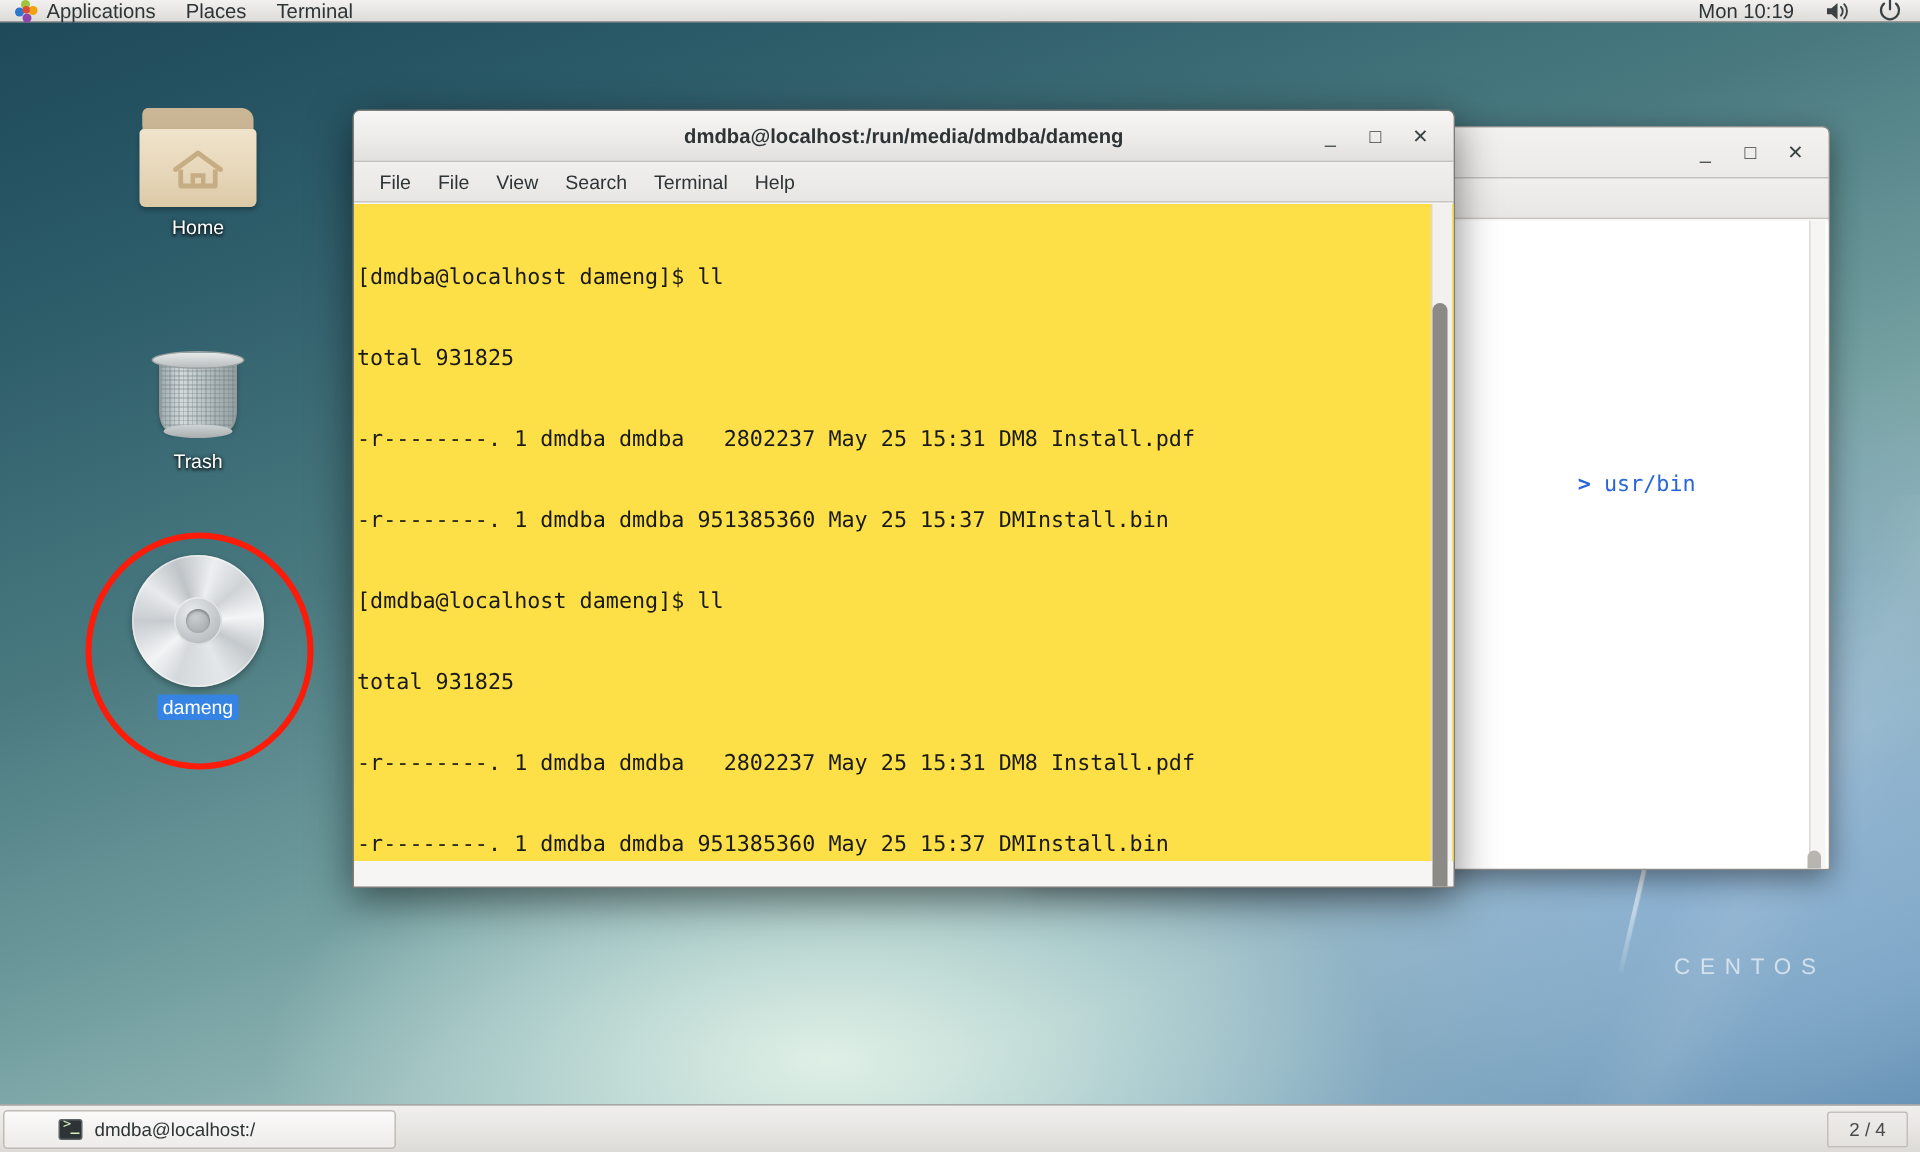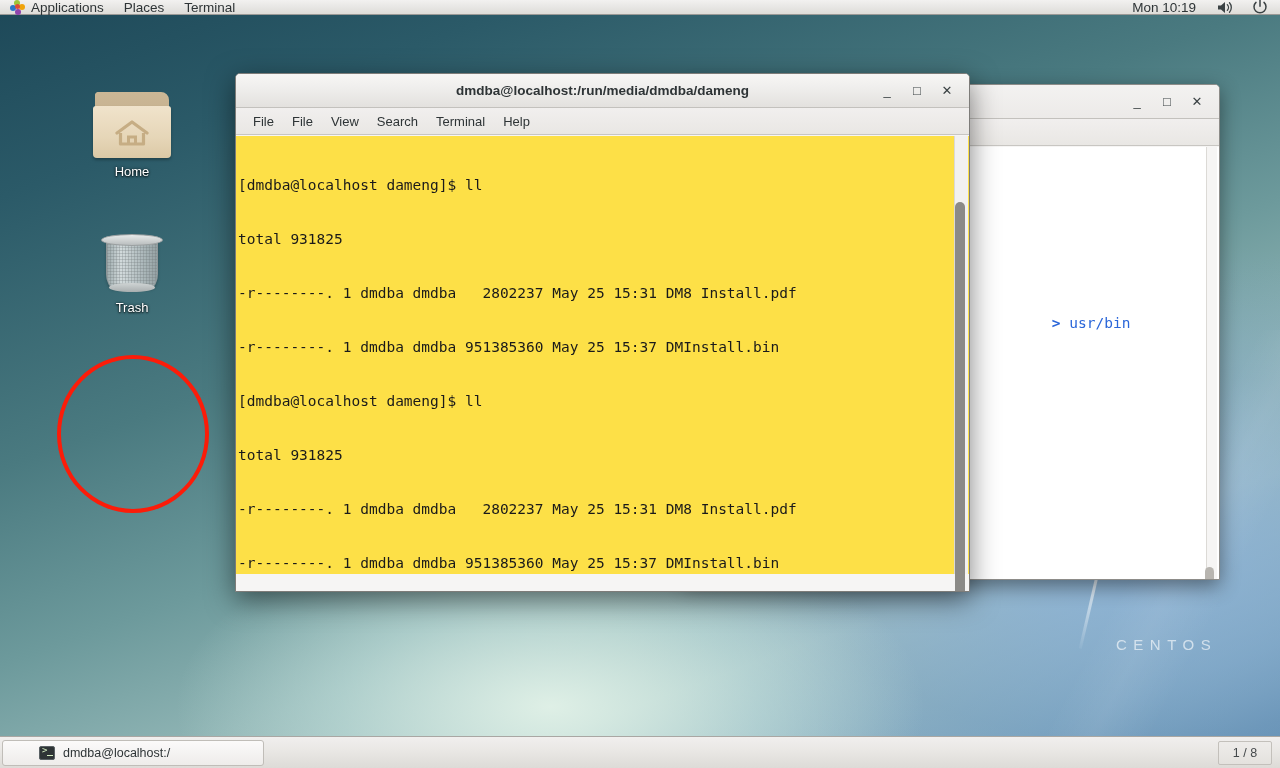--- a/index.html
+++ b/index.html
@@ -400,21 +400,21 @@
   }
 </style>
 </head>
 <body>
 
 <div id="desktop">
   <div id="streak2"></div>
   <div id="streak1"></div>
   <div id="centos-watermark">CENTOS</div>
 
-  <div class="desk-icon" style="left:84px; top:72px;margin-top:20px;">
+  <div class="desk-icon" style="left:84px; top:72px;">
     <div class="folder">
       <div class="folder-tab"></div>
       <div class="folder-back"></div>
       <div class="folder-front"></div>
       <svg class="home-glyph" viewBox="0 0 34 26">
         <path d="M2 13 L17 2 L32 13" fill="none" stroke="#c6ad84" stroke-width="3.2" stroke-linejoin="round" stroke-linecap="round"></path>
         <path d="M5.5 13 L5.5 24 L28.5 24 L28.5 13" fill="none" stroke="#c6ad84" stroke-width="3.2" stroke-linejoin="round"></path>
         <path d="M13.5 24 L13.5 17 L20.5 17 L20.5 24" fill="none" stroke="#c6ad84" stroke-width="3"></path>
       </svg>
     </div>
@@ -425,20 +425,28 @@
     <div class="trash">
       <div class="trash-body">
           <div class="trash-mesh"></div>
         </div>
       <div class="trash-base"></div>
       <div class="trash-lid"></div>
     </div>
     <div class="label">Trash</div>
   </div>
 
+  <div class="desk-icon" style="left:84px; top:370px;">
+    <div class="cd">
+      <div class="cd-disc"></div>
+      <div class="cd-hub"></div>
+      <div class="cd-hole"></div>
+    </div>
+    <div class="label selected">dameng</div>
+  </div>
 
   <div id="red-circle"></div>
 
   <div class="window" id="bg-window">
     <div class="titlebar inactive">
       <div class="win-buttons">
         <div class="win-btn">_</div>
         <div class="win-btn">□</div>
         <div class="win-btn">✕</div>
       </div>
@@ -553,14 +561,14 @@
       </svg>
     </div>
   </div>
 </div>
 
 <div id="taskbar">
   <div class="task-btn" style="width:262px;padding-left:36px;">
     <span class="term-ico"></span>
     <span>dmdba@localhost:/</span>
   </div>
-  <div id="workspace-indicator">1 / 8</div>
+  <div id="workspace-indicator">2 / 4</div>
 </div>
 
 </body></html>

